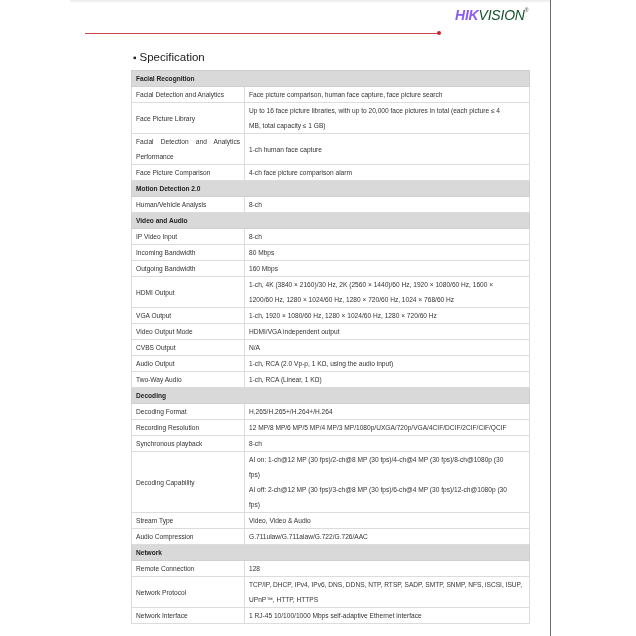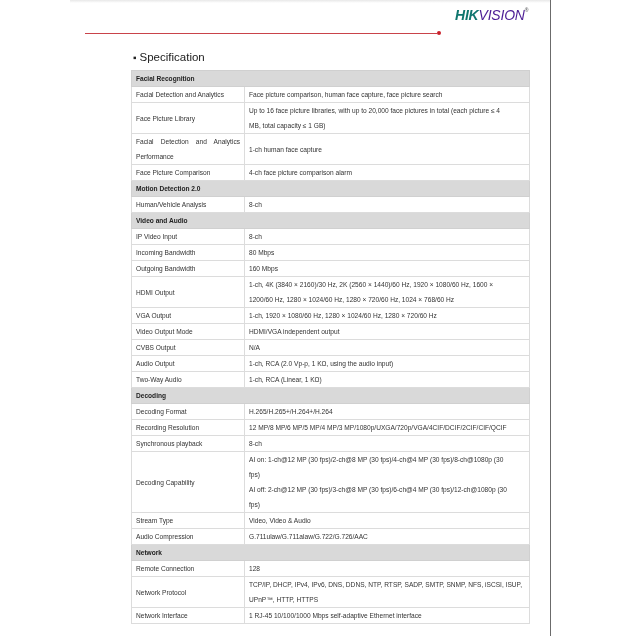--- a/index.html
+++ b/index.html
@@ -16,22 +16,22 @@
     }
     .page-edge-right {
       position: absolute; left: 550px; top: 0; width: 1px; height: 636px;
       background: #6b6b6b;
     }
     .logo {
       position: absolute; left: 455px; top: 7px;
       font-size: 14px; font-style: italic; letter-spacing: -0.2px;
       font-weight: bold;
     }
-    .logo .hik { color: #0f766e; font-weight: bold; }
-    .logo .vision { color: #4c1d95; font-weight: normal; }
+    .logo .hik { color: #8b5cf6; font-weight: bold; }
+    .logo .vision { color: #14532d; font-weight: normal; }
     .logo .reg { color: #6d6e71; font-size: 5px; vertical-align: top; font-style: normal; }
     .red-rule {
       position: absolute; left: 85px; top: 33px; width: 352px; height: 1px;
       background: #c9434a;
     }
     .red-dot {
       position: absolute; left: 437px; top: 31px; width: 4px; height: 4px;
       background: #c9202a; border-radius: 50%;
     }
     .section-title {

